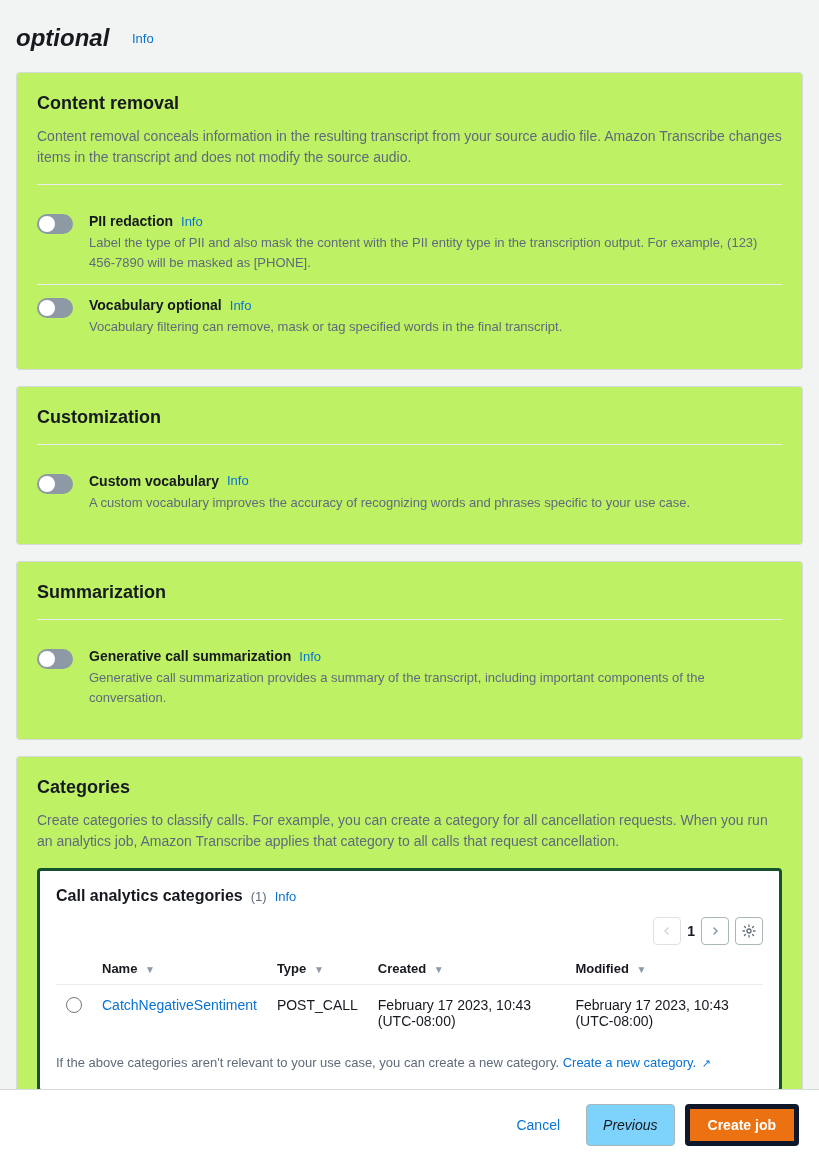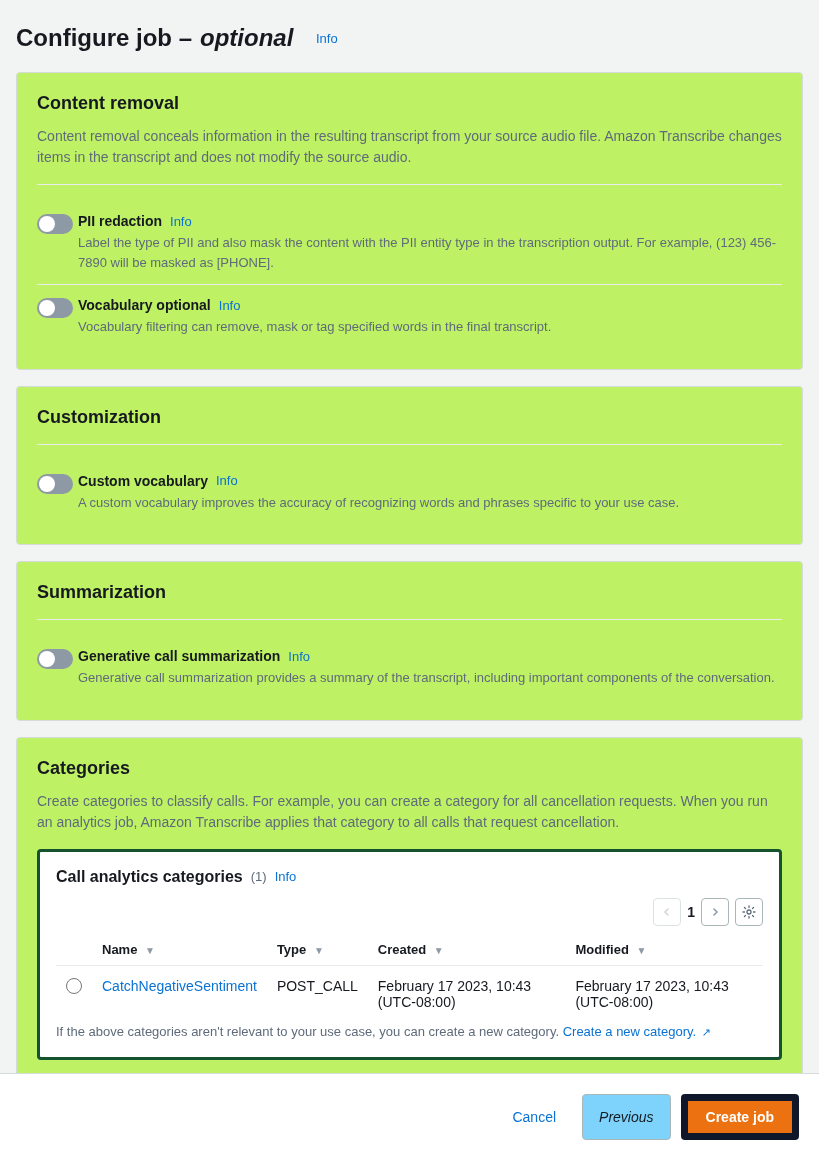--- a/index.html
+++ b/index.html
@@ -51,21 +51,21 @@
       line-height: 1.5;
     }
     .divider {
       border: none;
       border-top: 1px solid #e9ebed;
       margin: 16px 0;
     }
     .toggle-row {
       display: flex;
       align-items: flex-start;
-      gap: 5px;
+      gap: 16px;
       padding: 12px 0;
     }
     .toggle-row + .toggle-row {
       border-top: 1px solid #e9ebed;
     }
     .toggle-label-group {
       display: flex;
       flex-direction: column;
       gap: 4px;
     }
@@ -228,39 +228,40 @@
       accent-color: #0972d3;
     }
     .link-cell {
       color: #0972d3;
       text-decoration: none;
       text-align: right;
     }
     .footer-note {
       font-size: 13px;
       color: #5f6b7a;
+      margin-top: 12px;
       line-height: 1.5;
     }
     .footer-note a {
       color: #0972d3;
       text-decoration: none;
     }
     .external-icon {
       font-size: 11px;
       margin-left: 2px;
     }
     
     .action-bar {
       position: fixed;
       bottom: 0;
       left: 0;
       width: 819px;
       background: #fff;
       border-top: 1px solid #d5dbdb;
-      padding: 20px 20px;
+      padding: 14px 20px;
       display: flex;
       justify-content: flex-end;
       gap: 10px;
       margin-top: 41px;
     }
     .btn-cancel {
       background: transparent;
       border: none;
       color: #0972d3;
       font-size: 14px;
@@ -272,36 +273,36 @@
       border: 1px solid #aab7b8;
       border-radius: 4px;
       font-size: 14px;
       cursor: pointer;
       padding: 8px 16px;
       color: #16191f;
       font-style: italic;
     }
     .btn-create {
       background: #ec7211;
-      border: 7px solid #0f172a;
+      border: 5px solid #0f172a;
       border-radius: 4px;
       font-size: 14px;
       font-weight: 600;
       cursor: pointer;
       padding: 8px 18px;
       color: #fff;
     }
   </style>
 </head>
 <body>
 
 <div class="page-container">
 
   <h1 class="page-title">
-    <span>Configure job – </span><em>optional</em>
+    <em>optional</em>
     &nbsp;
     <a class="info-link" href="#">Info</a>
   </h1>
 
   <div class="card">
     <div class="card-title">Content removal</div>
     <p class="card-description">Content removal conceals information in the resulting transcript from your source audio file. Amazon Transcribe changes items in the transcript and does not modify the source audio.</p>
 
     <hr class="divider">
 

